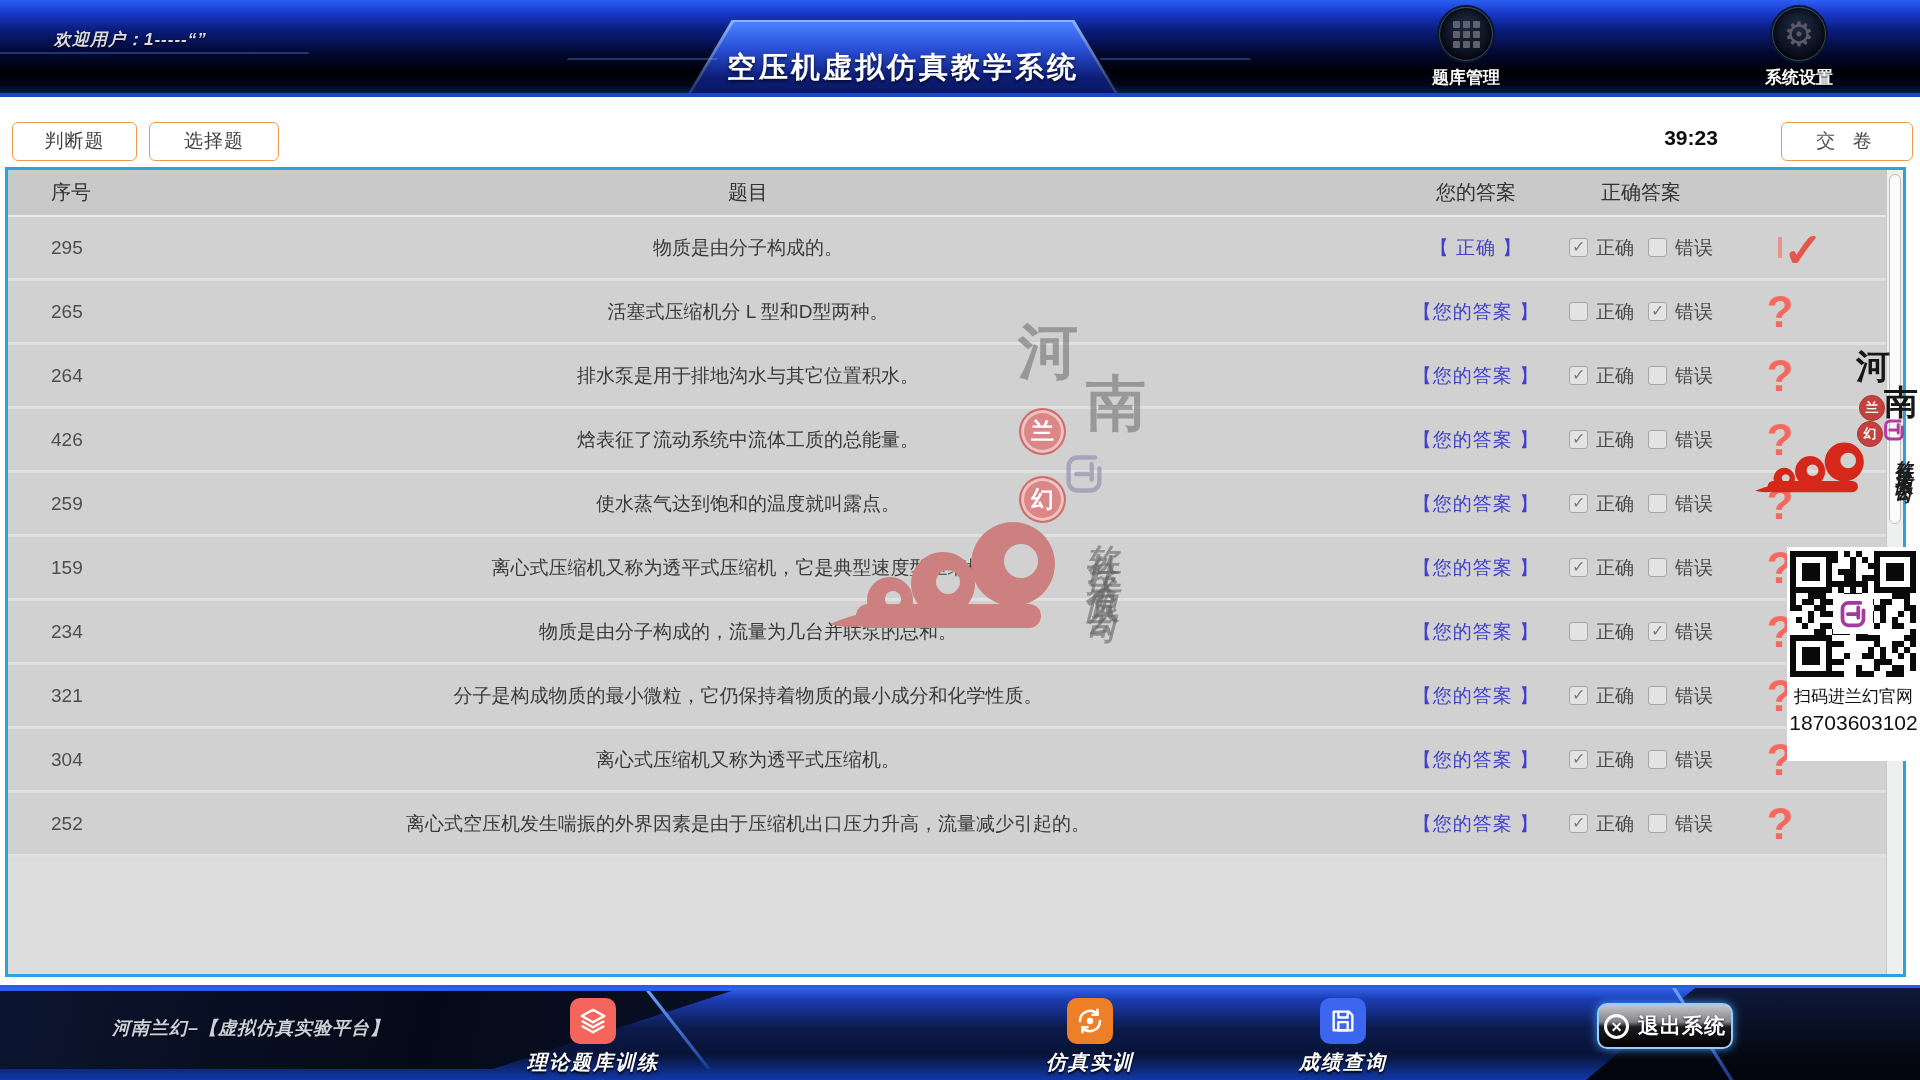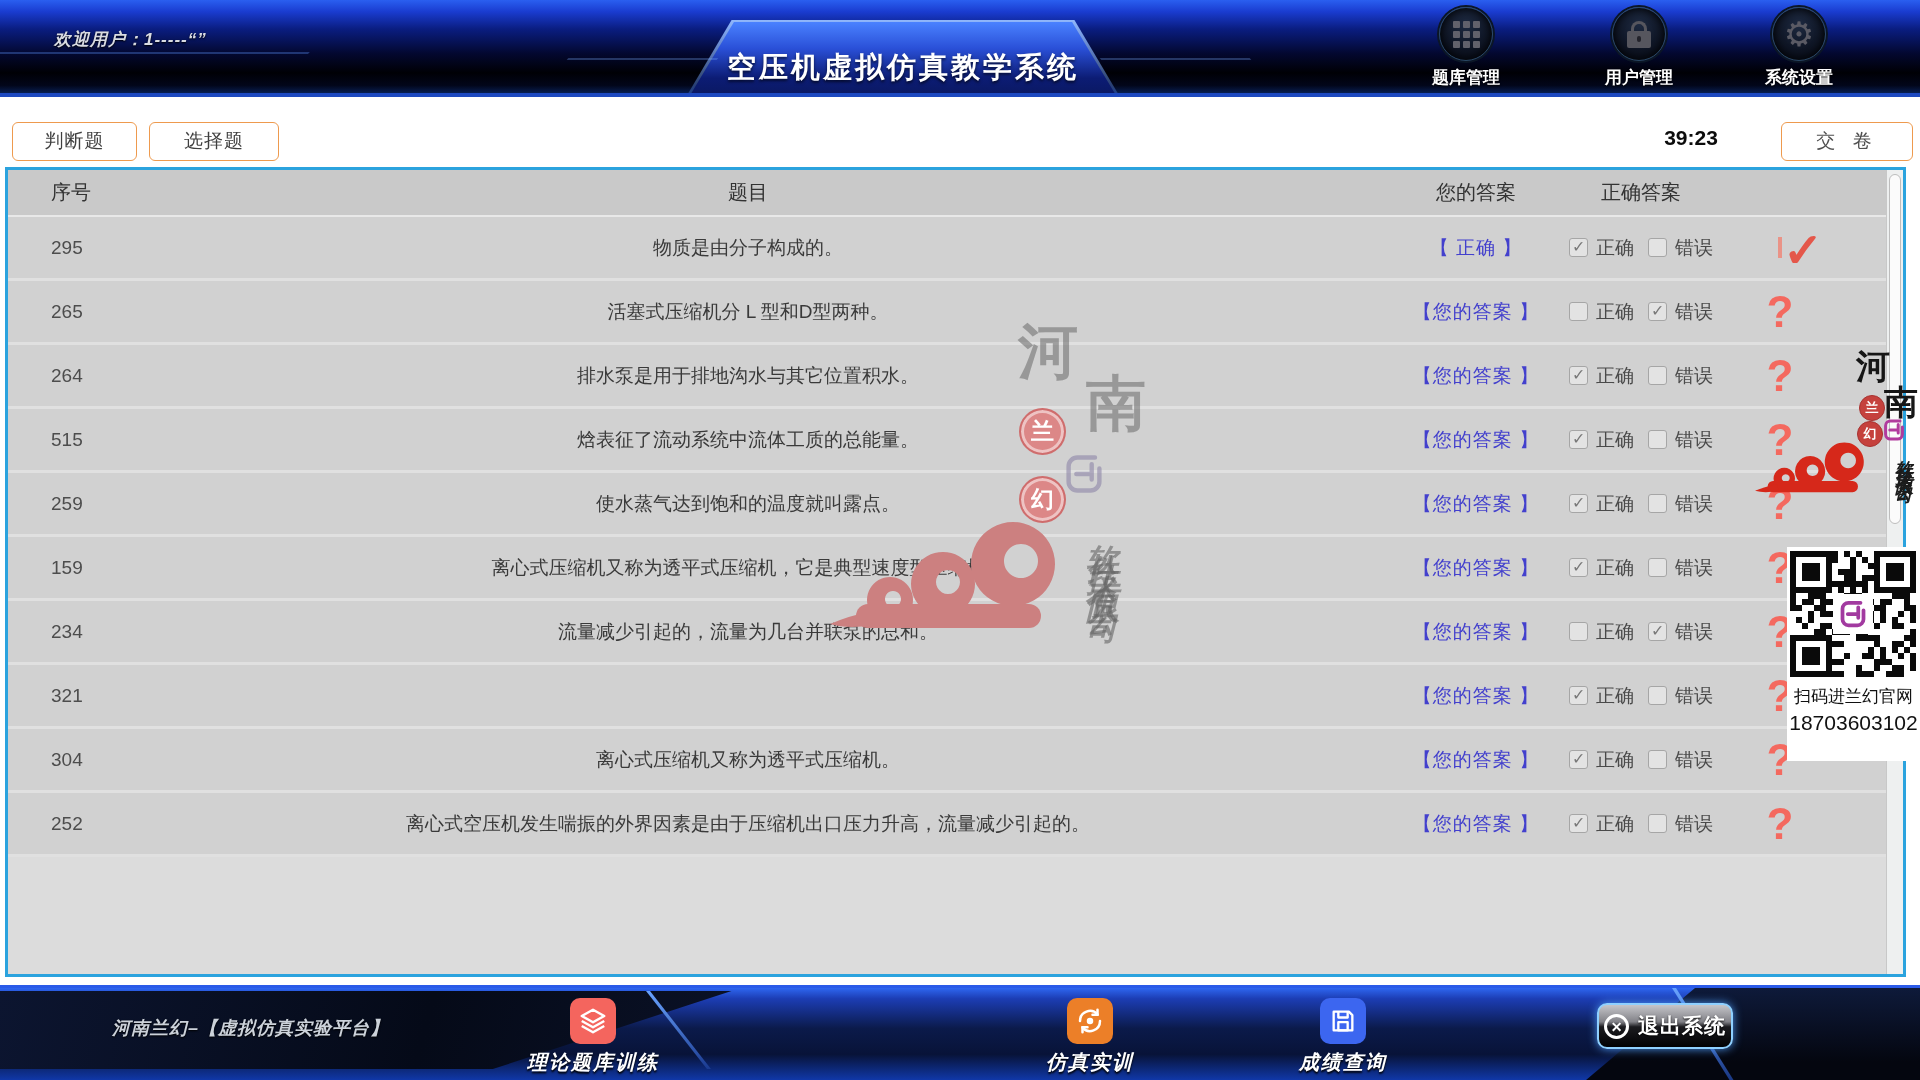--- a/index.html
+++ b/index.html
@@ -161,26 +161,20 @@
             <i></i>
             <i></i>
             <i></i>
             <i></i>
             <i></i>
             <i></i>
           </span>
       </div>
       <div class="nav-label">题库管理</div>
     </div>
-    <div class="nav-item" style="left:1583px;">
-      <div class="nav-circle">
-        <span class="lock-glyph"></span>
-      </div>
-      <div class="nav-label">用户管理</div>
-    </div>
     <div class="nav-item" style="left:1743px;">
       <div class="nav-circle">
         <span class="gear-glyph">⚙</span>
       </div>
       <div class="nav-label">系统设置</div>
     </div>
   </div>
 
   <div class="tb">
     <div class="tab-btn tab1">判断题</div>
@@ -248,21 +242,21 @@
           <span class="cbx"></span>
           <span class="opt-label">错误</span>
         </span>
       </span>
       <span class="c c-res">
         
         <span class="res-q">?</span>
       </span>
     </div>
         <div class="q-row">
-      <span class="c c-index">515</span>
+      <span class="c c-index">426</span>
       <span class="c c-q">焓表征了流动系统中流体工质的总能量。</span>
       <span class="c c-ans">【您的答案 】</span>
       <span class="c c-opts">
         <span class="opt">
           <span class="cbx checked"></span>
           <span class="opt-label">正确</span>
         </span>
         <span class="opt">
           <span class="cbx"></span>
           <span class="opt-label">错误</span>
@@ -306,39 +300,40 @@
           <span class="opt-label">错误</span>
         </span>
       </span>
       <span class="c c-res">
         
         <span class="res-q">?</span>
       </span>
     </div>
         <div class="q-row">
       <span class="c c-index">234</span>
-      <span class="c c-q">流量减少引起的，流量为几台并联泵的总和。</span>
+      <span class="c c-q">物质是由分子构成的，流量为几台并联泵的总和。</span>
       <span class="c c-ans">【您的答案 】</span>
       <span class="c c-opts">
         <span class="opt">
           <span class="cbx"></span>
           <span class="opt-label">正确</span>
         </span>
         <span class="opt">
           <span class="cbx checked"></span>
           <span class="opt-label">错误</span>
         </span>
       </span>
       <span class="c c-res">
         
         <span class="res-q">?</span>
       </span>
     </div>
         <div class="q-row">
       <span class="c c-index">321</span>
+      <span class="c c-q">分子是构成物质的最小微粒，它仍保持着物质的最小成分和化学性质。</span>
       <span class="c c-ans">【您的答案 】</span>
       <span class="c c-opts">
         <span class="opt">
           <span class="cbx checked"></span>
           <span class="opt-label">正确</span>
         </span>
         <span class="opt">
           <span class="cbx"></span>
           <span class="opt-label">错误</span>
         </span>

